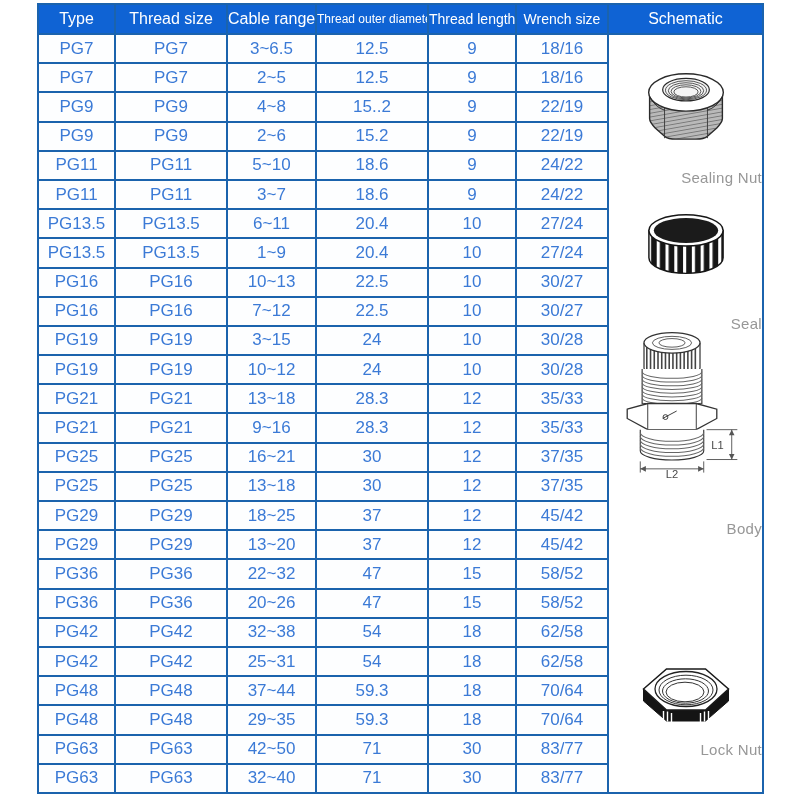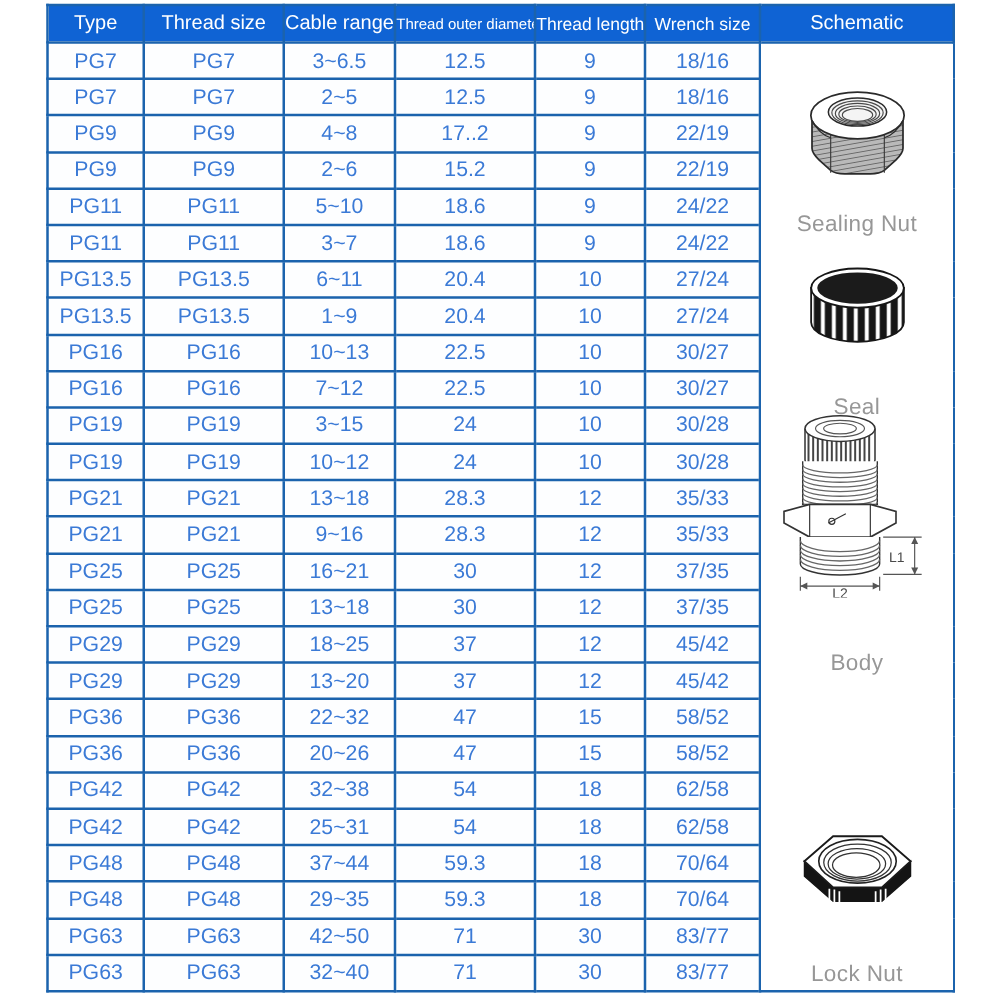--- a/index.html
+++ b/index.html
@@ -15,22 +15,22 @@
   .spec-table tbody tr{height:29.2px}
   .spec-table th{background:#0f63d4;color:#ffffff;font-weight:400;font-size:16px}
   .spec-table th.th-small{font-size:12px}
   .spec-table th.th-mid{font-size:14px}
   .spec-table td{color:#3b7ad6;font-size:17px;background:#fdfeff}
   td.schematic-cell{position:relative;background:#ffffff;padding:0}
   #schematic-content{position:absolute;inset:0}
 
   .fig{position:absolute;left:50%;transform:translateX(-50%)}
   .fig svg{display:block}
-  .fig-label{position:absolute;left:0;right:0;text-align:center;
-    color:#979797;font-size:18px;letter-spacing:.3px}
+  .fig-label{position:absolute;left:0;right:0;text-align:right;
+    color:#979797;font-size:15px;letter-spacing:.3px}
   .dim-text{font-size:12px;fill:#4a4a4a;font-family:"Liberation Sans",sans-serif}
 </style>
 </head>
 <body>
 
 <div class="page">
 
   <table class="spec-table">
     <colgroup>
       <col style="width:77px">
@@ -183,38 +183,38 @@
                     <path d="M66,58.5 L66,68.5"></path>
                     <path d="M70,58 L70,68"></path>
         </g>
         <polygon points="5,36 28,16 67,16 90,36 67,57 28,57" fill="#ffffff" stroke="#1a1a1a" stroke-width="1.5"></polygon>
         <ellipse cx="47.5" cy="36" rx="31" ry="17.5" fill="#ffffff" stroke="#222" stroke-width="1.3"></ellipse>
         <ellipse cx="47.5" cy="37" rx="27" ry="14.8" fill="none" stroke="#333" stroke-width="1"></ellipse>
         <ellipse cx="47" cy="38" rx="23" ry="12.2" fill="none" stroke="#333" stroke-width="1"></ellipse>
         <ellipse cx="46.5" cy="39" rx="19" ry="9.8" fill="none" stroke="#333" stroke-width="1"></ellipse>
       </svg>
     </div>
-    <div class="fig-label" style="top:734px">Lock Nut</div>
+    <div class="fig-label" style="top:706px">Lock Nut</div>
 
   </div>
           </td>
         </tr>
         <tr>
           <td>PG7</td>
           <td>PG7</td>
           <td>2~5</td>
           <td>12.5</td>
           <td>9</td>
           <td>18/16</td>
         </tr>
         <tr>
           <td>PG9</td>
           <td>PG9</td>
           <td>4~8</td>
-          <td>17..2</td>
+          <td>15..2</td>
           <td>9</td>
           <td>22/19</td>
         </tr>
         <tr>
           <td>PG9</td>
           <td>PG9</td>
           <td>2~6</td>
           <td>15.2</td>
           <td>9</td>
           <td>22/19</td>

